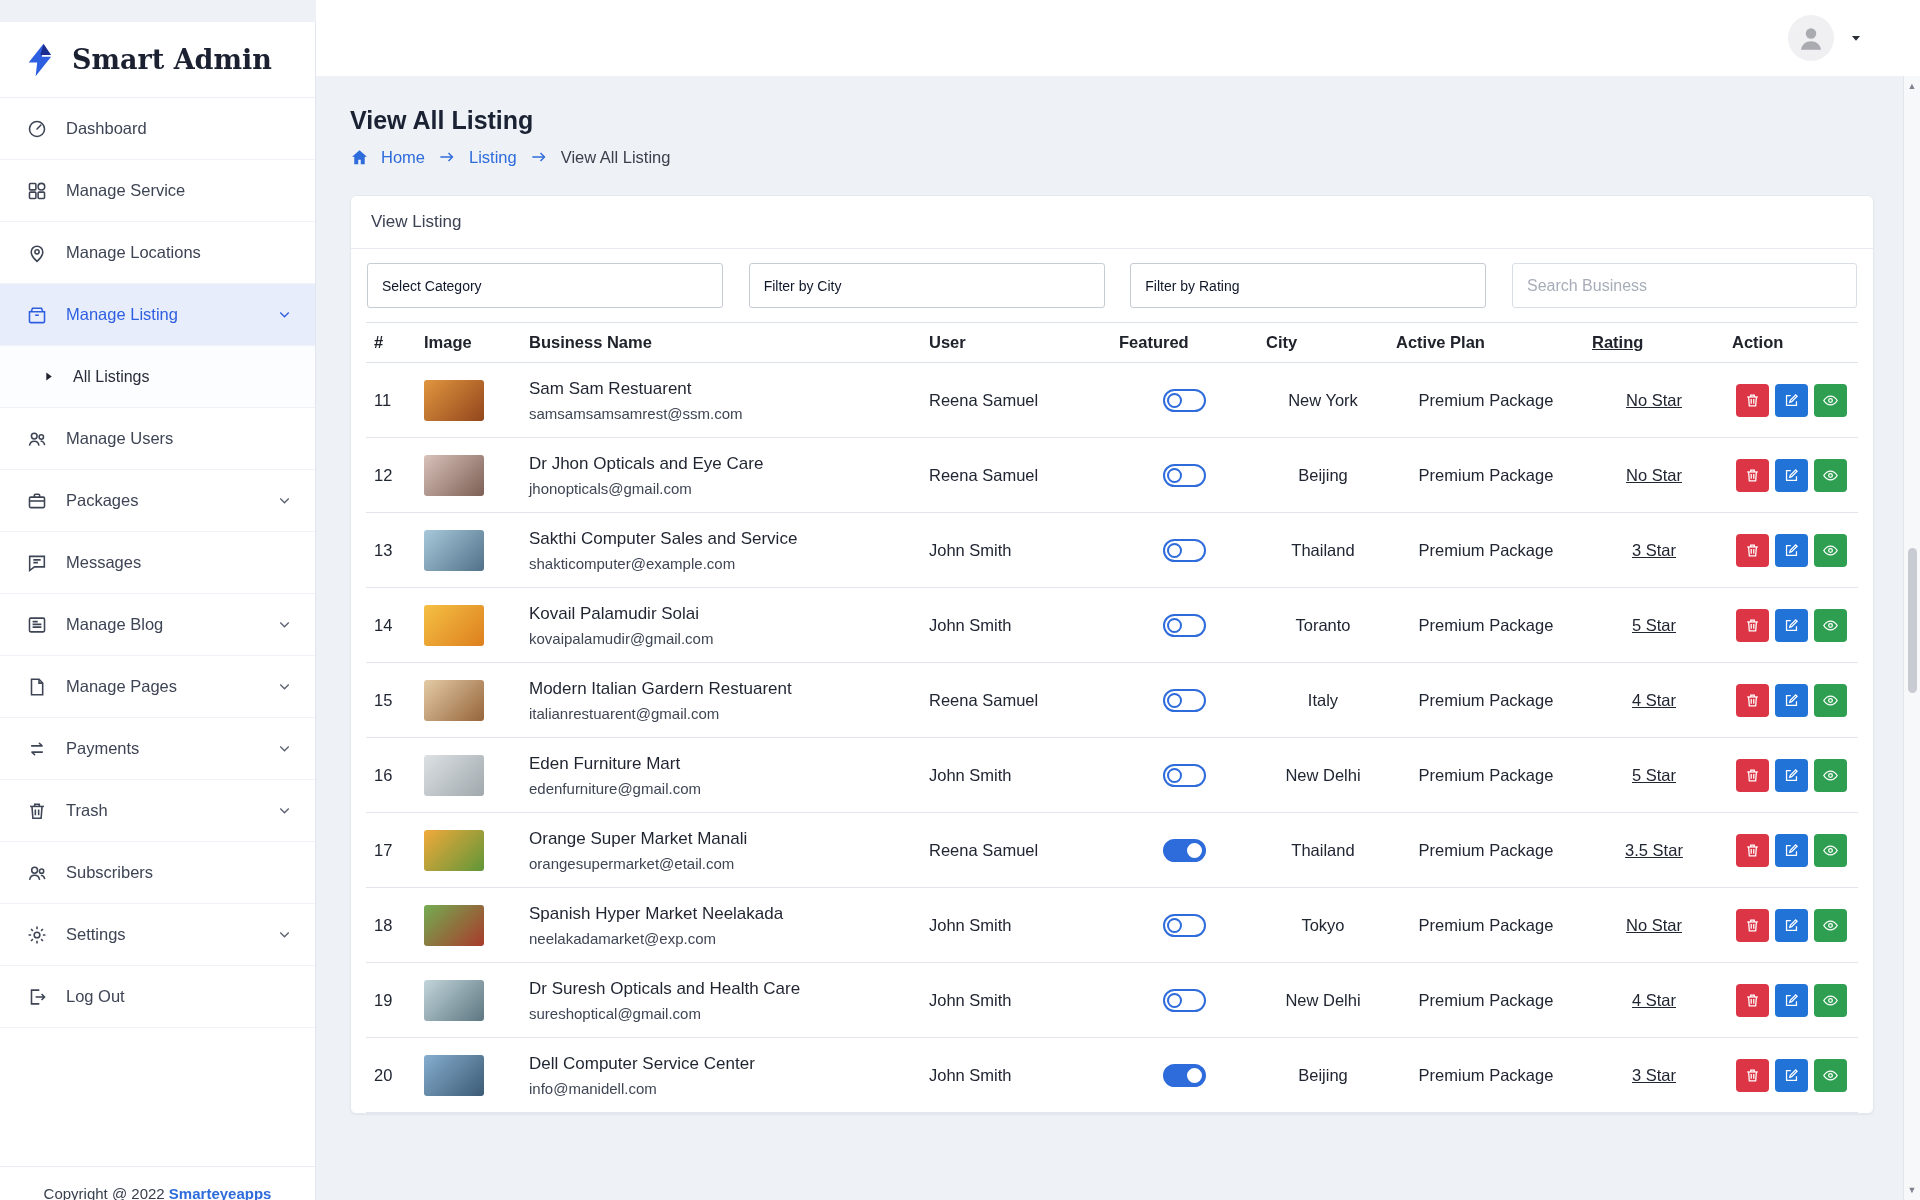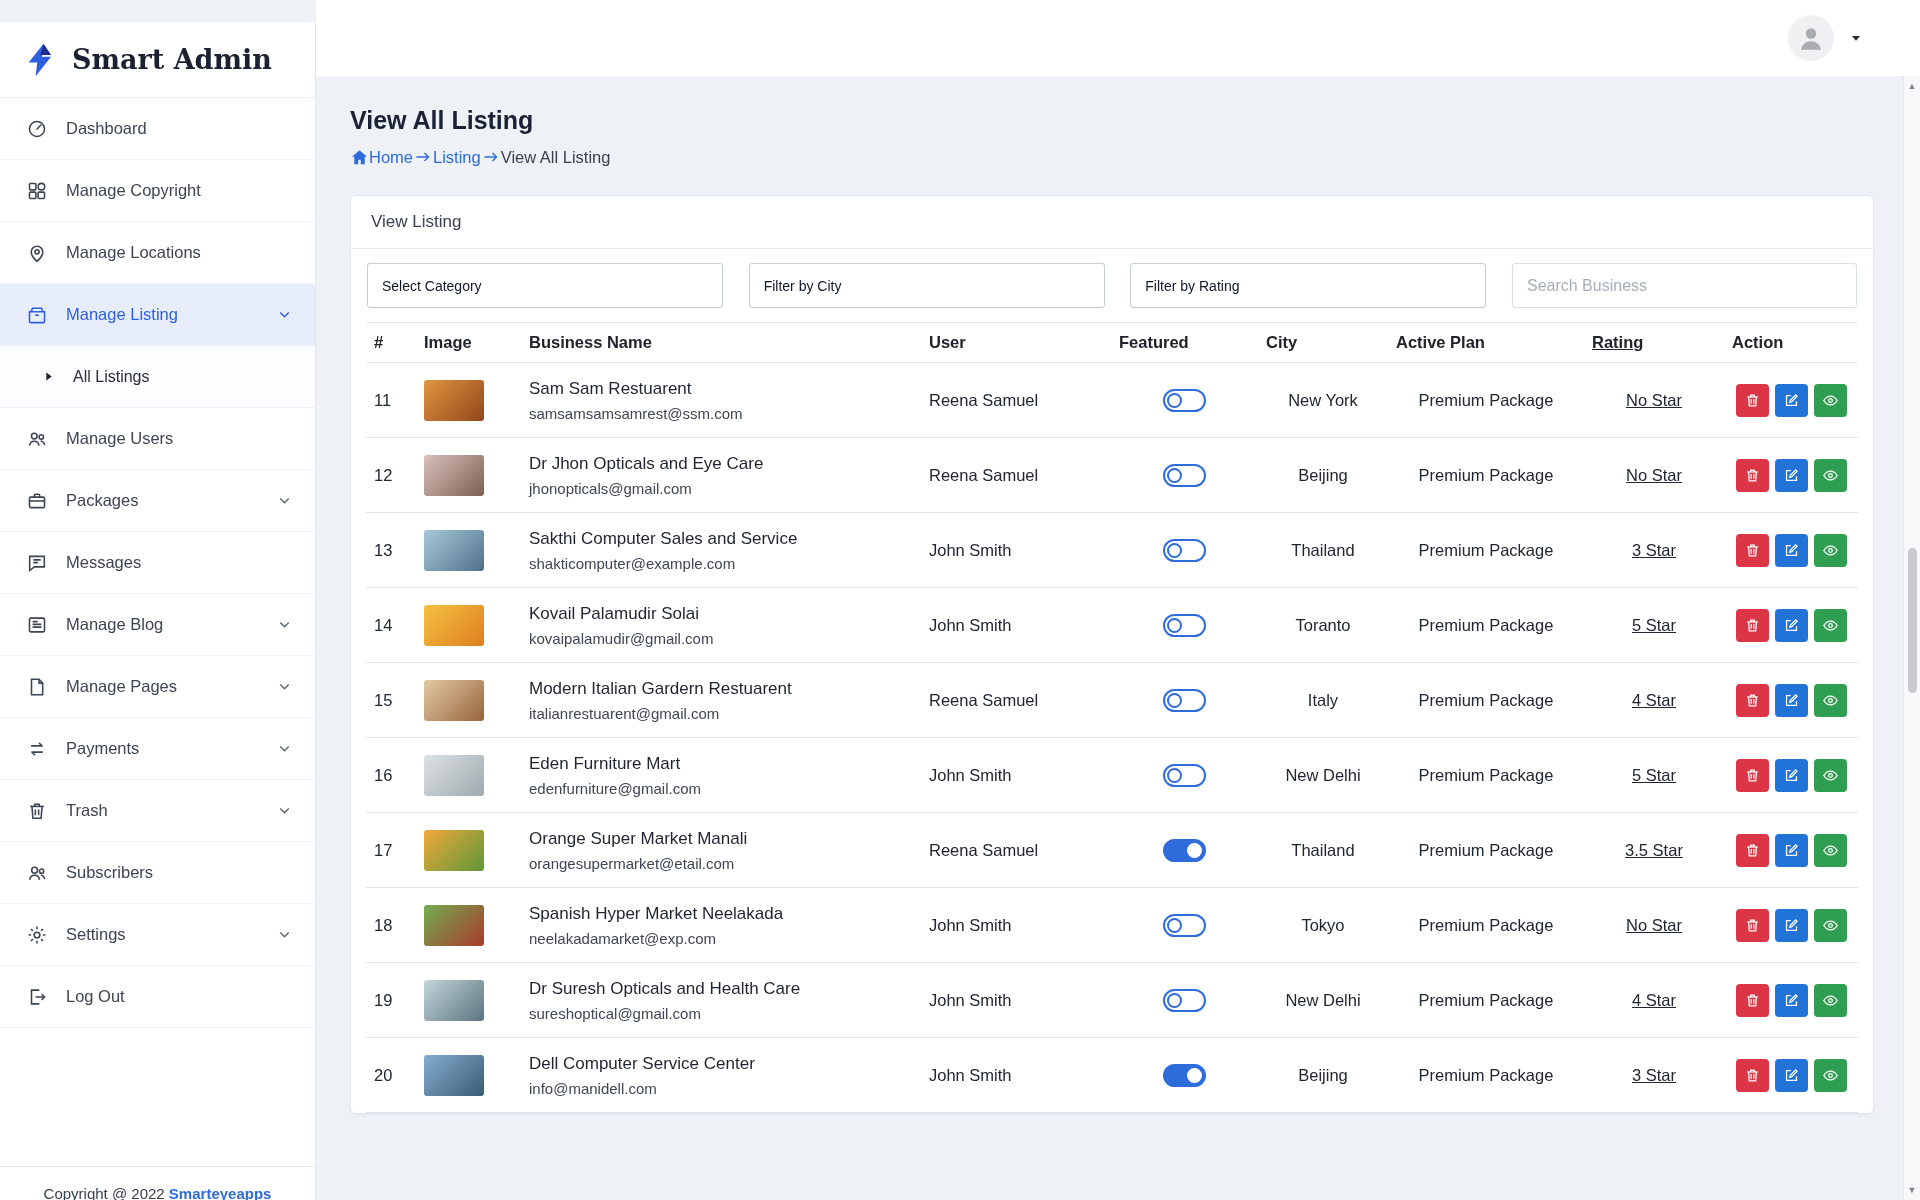--- a/index.html
+++ b/index.html
@@ -38,21 +38,21 @@
   .topbar { height:76px; background:#fff; display:flex; align-items:center;
     justify-content:flex-end; padding-right:56px; gap:14px; }
   .avatar { width:46px; height:46px; border-radius:50%; background:#f0f0f2; color:#a9abb0;
     display:flex; align-items:center; justify-content:center; overflow:hidden; }
   .avatar svg { width:32px; height:32px; }
   .user-caret { width:16px; height:16px; color:#2b2f36; }
 
   .content { flex:1; padding:30px 46px 0 34px; overflow:hidden;border-radius:28px; }
   h1.page-title { margin:0 0 12px; font-size:25px; font-weight:700; color:#1a2233; }
 
-  .breadcrumb { display:flex; align-items:center; font-size:16.5px; margin-bottom:28px; }
+  .breadcrumb { display:flex; align-items:center; gap:12px; font-size:16.5px; margin-bottom:28px; }
   .bc-home { width:19px; height:19px; color:#2e6bdb; }
   .bc-arrow { width:20px; height:20px; color:#2e6bdb; }
   .bc-link { color:#2e6bdb; text-decoration:none; font-weight:500; cursor:pointer; }
   .bc-current { color:#3a3f4b; }
 
   
   .card { background:#fff; border:1px solid #e4e8ef; border-radius:6px;
     box-shadow:0 1px 2px rgba(20,30,60,.05); }
   .card-header { padding:16px 20px; font-size:17px; color:#3b4254; border-bottom:1px solid #e7eaf0; }
 
@@ -145,21 +145,21 @@
         </div>
         <div class="nav-item">
           <span class="icon">
             <svg viewBox="0 0 24 24" fill="none" stroke="currentColor" stroke-width="1.7">
               <rect x="3.8" y="3.8" width="7" height="7" rx="1"></rect>
               <circle cx="16.8" cy="7.3" r="3.6"></circle>
               <rect x="3.8" y="13.2" width="7" height="7" rx="1"></rect>
               <rect x="13.2" y="13.2" width="7" height="7" rx="1"></rect>
             </svg>
           </span>
-          <span class="nav-label">Manage Copyright</span>
+          <span class="nav-label">Manage Service</span>
         </div>
         <div class="nav-item">
           <span class="icon">
             <svg viewBox="0 0 24 24" fill="none" stroke="currentColor" stroke-width="1.7">
               <path d="M12 21.2s-6.3-5.5-6.3-10.3a6.3 6.3 0 1 1 12.6 0C18.3 15.7 12 21.2 12 21.2z"></path>
               <circle cx="12" cy="10.7" r="2.3"></circle>
             </svg>
           </span>
           <span class="nav-label">Manage Locations</span>
         </div>

